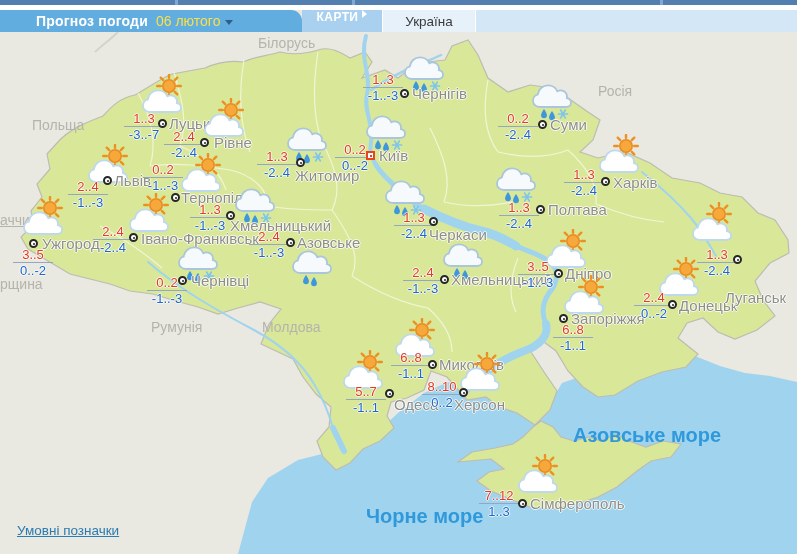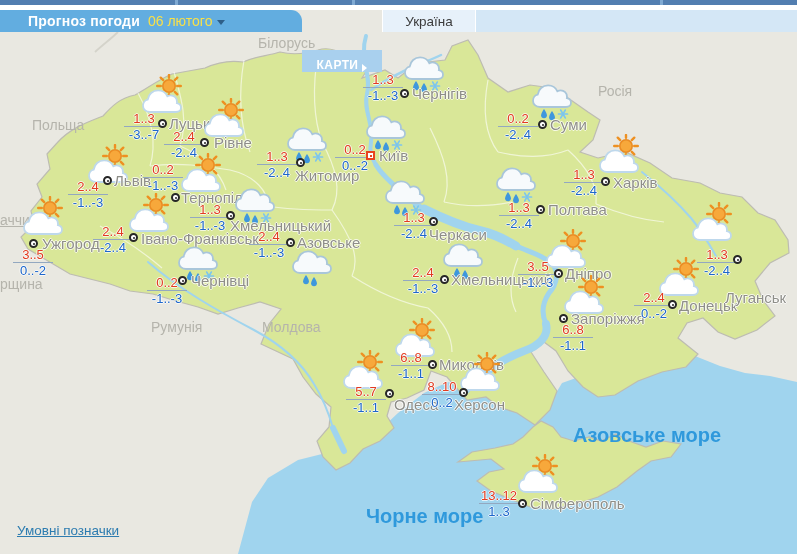--- a/index.html
+++ b/index.html
@@ -6,26 +6,26 @@
   .stage{position:relative;width:797px;height:554px;overflow:hidden;
          font-family:"Liberation Sans","DejaVu Sans",sans-serif;background:#e9e8e1;}
   
   .topstrip{position:absolute;left:0;top:0;width:797px;height:5px;background:#527eb0;z-index:12;}
   .topstrip .tick{position:absolute;top:0;width:3px;height:5px;background:#7fa9d2;}
   .topgap{position:absolute;left:0;top:5px;width:797px;height:5px;background:#ffffff;z-index:12;}
   
   .header{position:absolute;left:0;top:10px;width:797px;height:22px;z-index:11;display:flex;}
   .header-blue{position:relative;width:302px;height:22px;background:#62ade0;border-top-right-radius:11px;
                display:flex;align-items:center;}
-  .title{color:#ffffff;font-weight:bold;font-size:14px;margin-left:28px;letter-spacing:.2px;}
+  .title{color:#ffffff;font-weight:bold;font-size:14px;margin-left:36px;letter-spacing:.2px;}
   .date-select{color:#f8e049;font-size:14px;margin-left:8px;cursor:pointer;display:flex;align-items:center;}
   .caret{width:0;height:0;border-left:4px solid transparent;border-right:4px solid transparent;
          border-top:5px solid #2e5f88;margin-left:5px;margin-top:2px;}
   .btn-karty{width:80px;height:22px;background:#a9d0ee;color:#ffffff;font-weight:bold;font-size:12px;
-             display:flex;align-items:flex-end;justify-content:center;cursor:pointer;letter-spacing:.4px;margin-top:40px;}
+             display:flex;align-items:flex-start;justify-content:center;cursor:pointer;letter-spacing:.4px;}
   .karty-arrow{width:0;height:0;border-top:4px solid transparent;border-bottom:4px solid transparent;
                border-left:5px solid #ffffff;margin-left:4px;}
   .tab-ua{width:92px;height:22px;background:#e7f1fa;border-left:1px solid #fff;color:#3c3c3c;font-size:13.5px;
           display:flex;align-items:center;justify-content:center;cursor:pointer;}
   .header-filler{flex:1;height:22px;background:#d4e7f6;border-left:1px solid #fff;}
   
   .map-svg{position:absolute;left:0;top:0;z-index:1;}
   .country-label{position:absolute;color:#b5b4ac;font-size:14px;white-space:nowrap;z-index:2;}
   .sea-label{position:absolute;color:#2f99dc;font-size:20px;font-weight:bold;white-space:nowrap;z-index:2;}
   
@@ -816,21 +816,21 @@
         <line x1="32.8" y1="6.2" x2="35.3" y2="3.7"></line>
       </g>
       <circle cx="27" cy="12" r="6.2" fill="#f7a83b" stroke="#ea8c24" stroke-width="1.6"></circle>
     </g>
     <path fill="#ffffff" stroke="#bed8ec" stroke-width="1.8" d="M 8,38 L 34,38 C 37,38 39,36.2 39,33.8 C 39,31.4 37.3,29.5 34.9,29.1 C 35,28.7 35,28.2 35,27.7
          C 35,24.2 32.2,21.4 28.7,21.4 C 27.5,21.4 26.4,21.7 25.4,22.3 C 23.8,18.7 20.2,16.3 16.1,16.3
          C 10.7,16.3 6.3,20.4 5.7,25.6 C 3,26.1 1,28.8 1,31.7 C 1,35.2 3.8,38 8,38 Z"></path>
   </svg>
 </span>
     <span class="temp" style="left: 479px; top: 489px;">
-      <span class="day">13..12</span>
+      <span class="day">7..12</span>
       <span class="night">1..3</span>
     </span>
     <span class="marker dot" style="left: 518px; top: 499px;">
           <span class="marker-core"></span>
         </span>
     <span class="city-name" style="left: 530px; top: 496px;">Сімферополь</span>
   </div>
 </div>
 
   <div class="topstrip">

